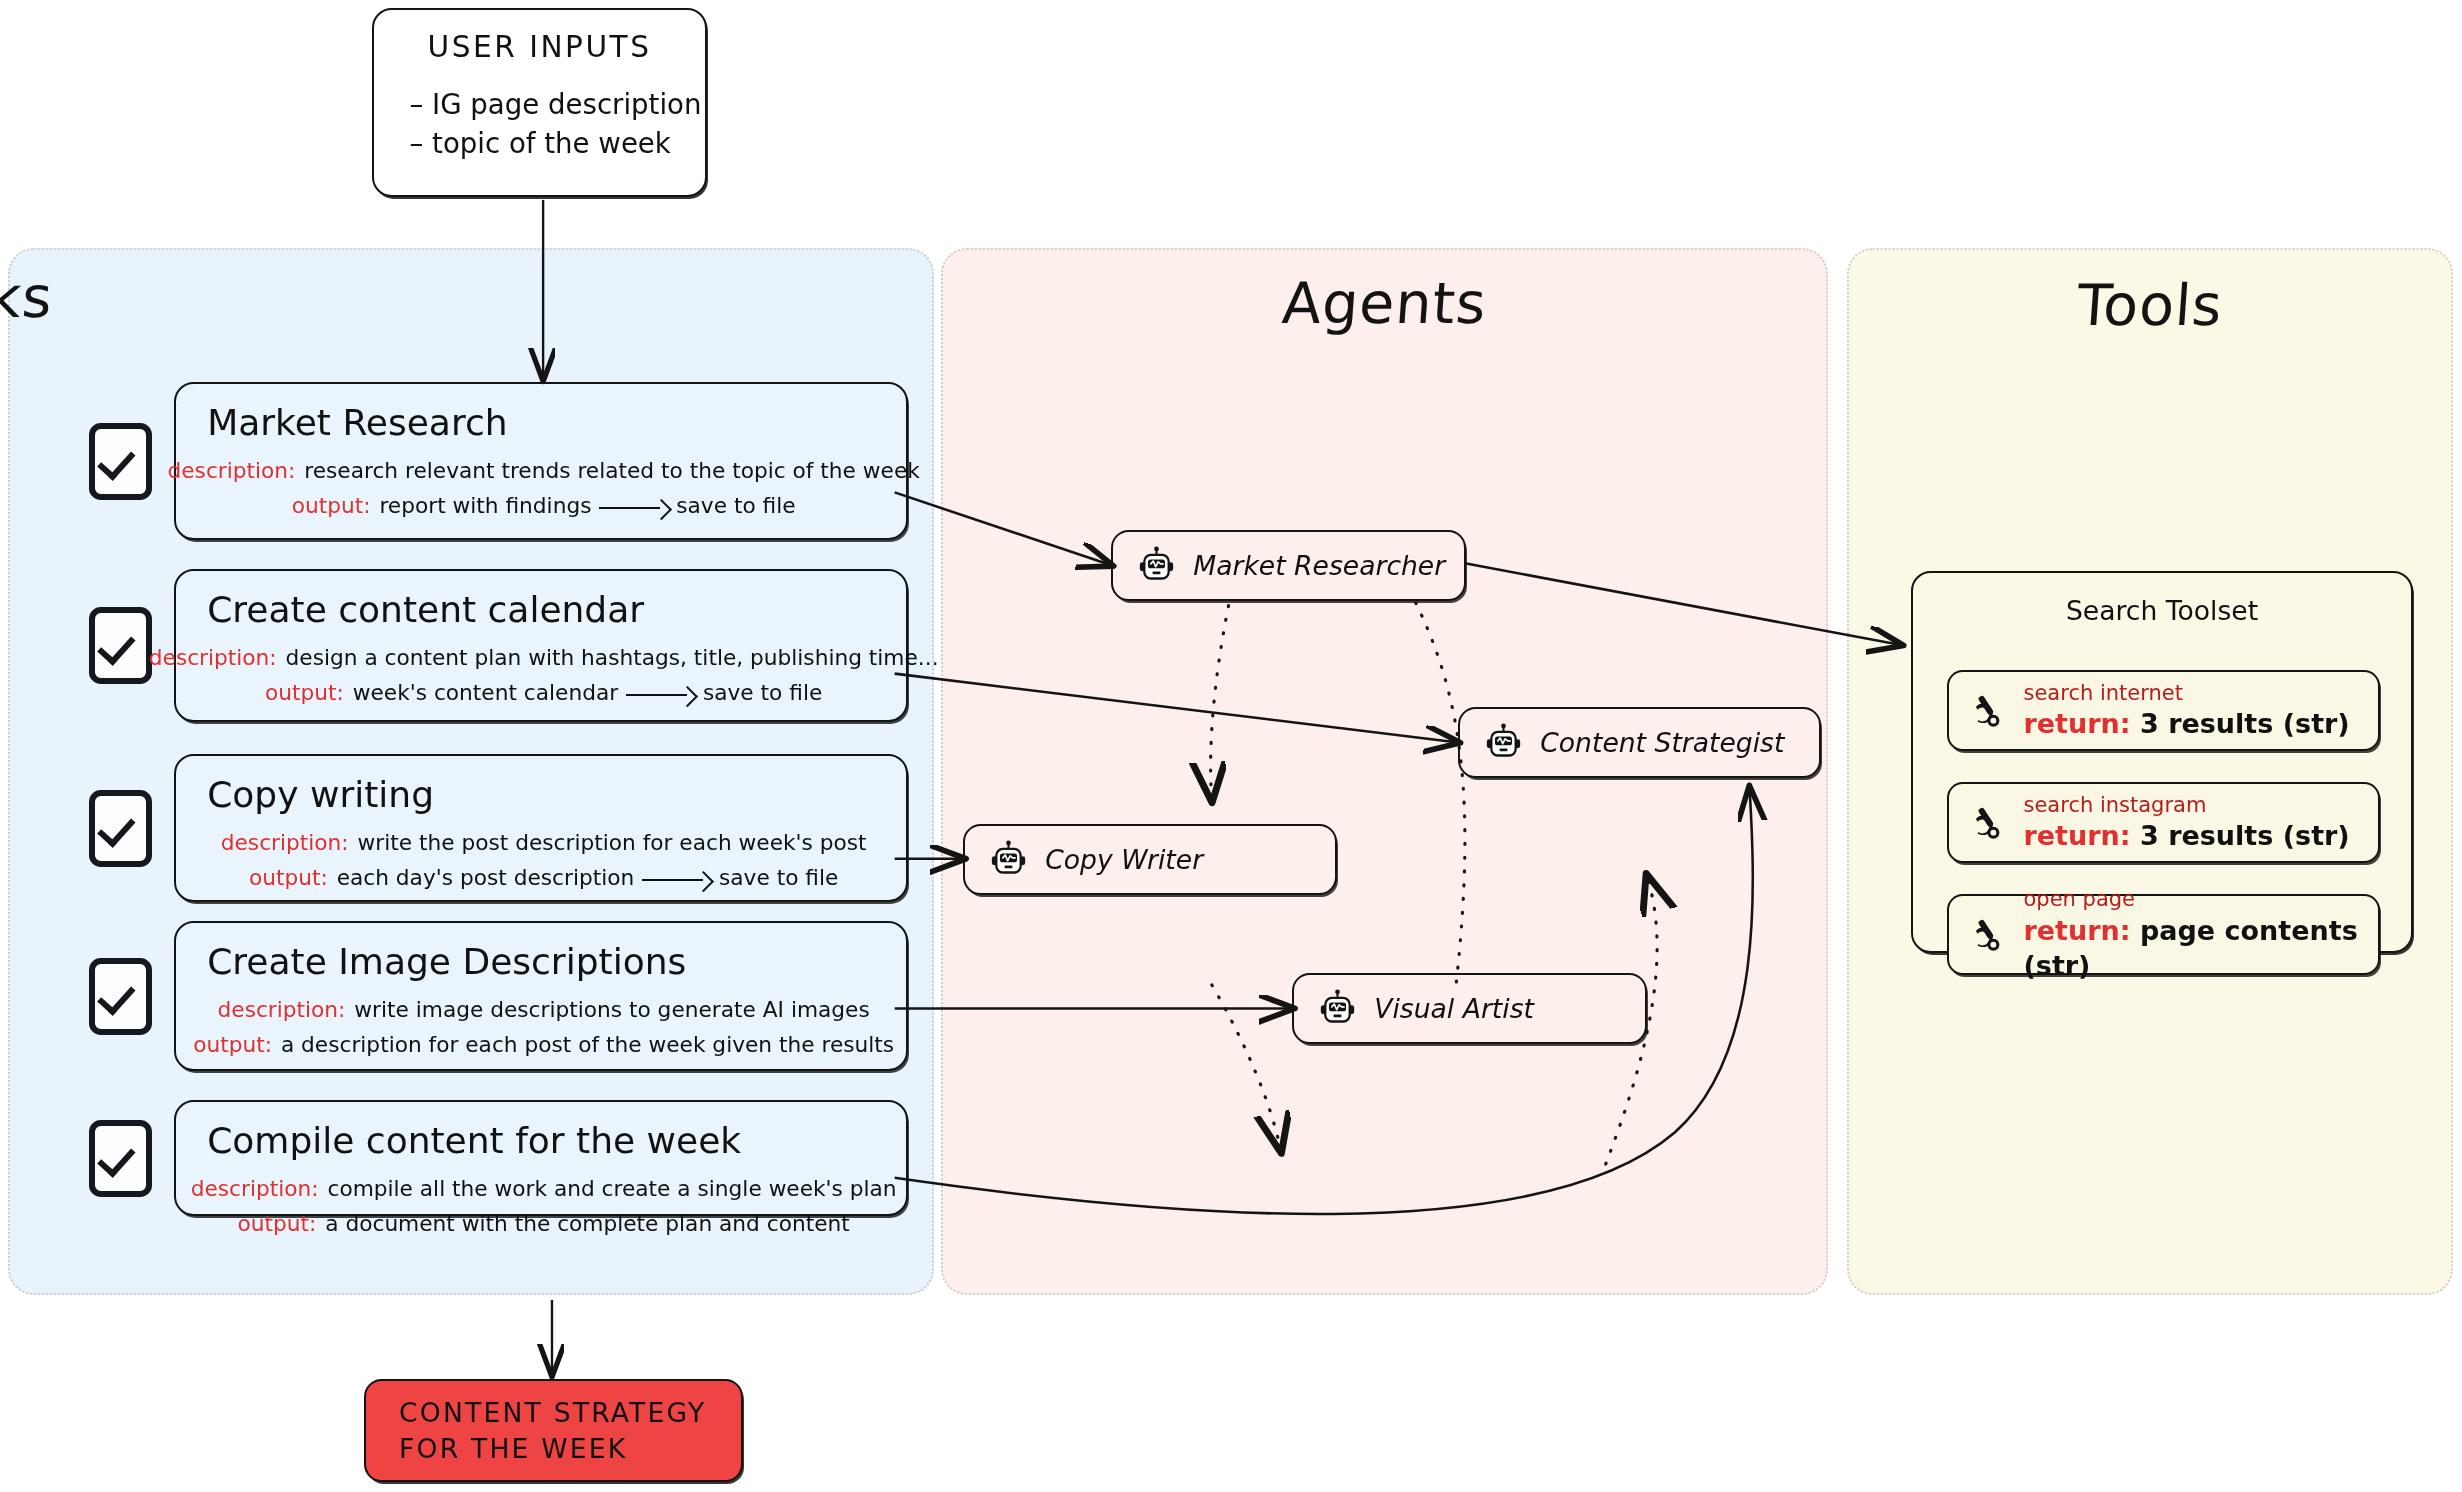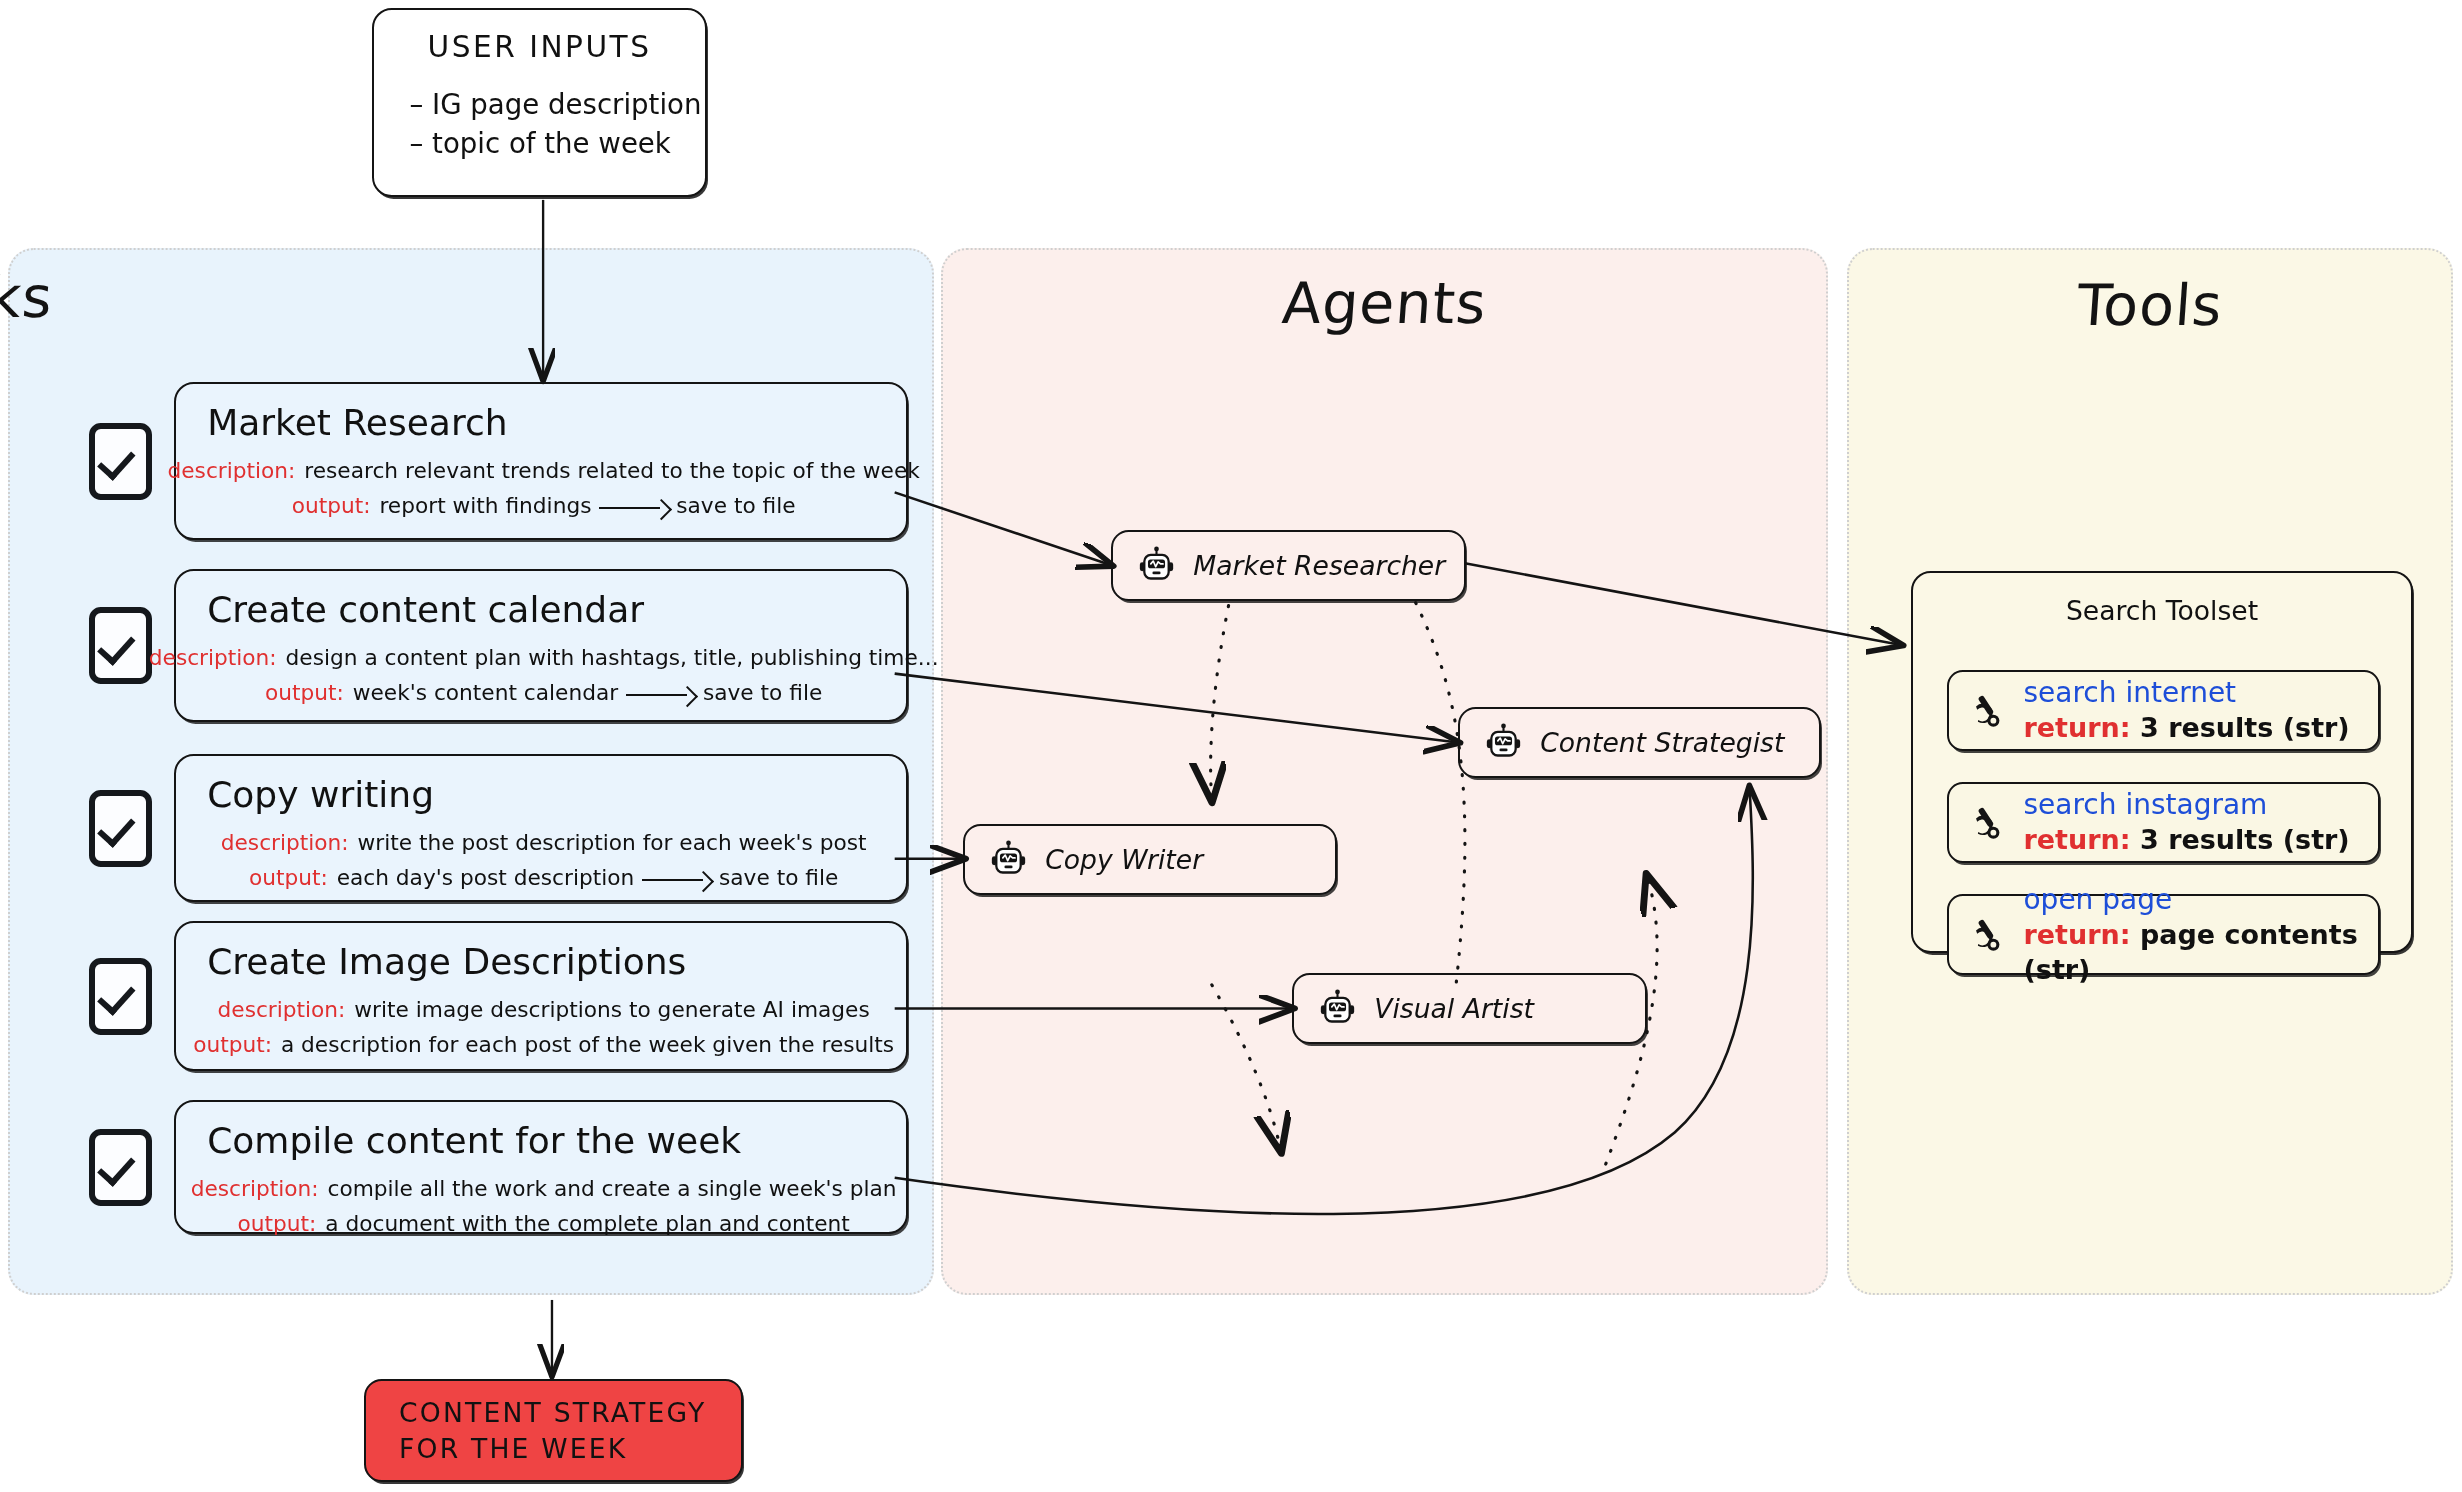--- a/index.html
+++ b/index.html
@@ -103,21 +103,21 @@
     left:1911px;top:571px;width:502px;height:382px;border-radius:19.7px;background:#fbf8e6;
   }
   #toolset .ts-title{font-size:26.6px;text-align:center;color:#111;margin-top:21.7px;}
   .tool-card{
     position:absolute;left:34px;width:433px;height:81px;box-sizing:border-box;
     border:2.6px solid #141414;border-radius:15.8px;background:#faf7e4;
     box-shadow:2px 3px 0 -1px rgba(20,20,20,.8);
     display:flex;align-items:center;padding-left:19.7px;
   }
   .tool-card .wrench{width:39px;height:39px;flex:none;margin-right:15.8px;}
-  .tool-txt .t-name{font-size:28px;color:#1d4ed8;line-height:1.25;}
+  .tool-txt .t-name{font-size:21px;color:#b91c1c;line-height:1.25;}
   .tool-txt .t-ret{font-size:27px;color:#111;line-height:1.3;font-weight:bold;}
   .tool-txt .t-ret .k{color:#e03030;}
 </style>
 </head>
 <body>
 
 <div id="stage">
 
   <div class="panel" id="panel-tasks">
     <div class="panel-title">Tasks</div>
@@ -230,21 +230,21 @@
       </div>
       <div class="kv">
         <span class="k">output:</span>
         <span>a description for each post of the week given the results</span>
       </div>
     </div>
   </div>
 
   <div class="task-row" style="left:89px;top:1100px;">
     <div class="checkbox"></div>
-    <div class="task-card" style="height:134px;">
+    <div class="task-card" style="height:116px;">
       <div class="task-title">Compile content for the week</div>
       <div class="kv">
         <span class="k">description:</span>
         <span>compile all the work and create a single week's plan</span>
       </div>
       <div class="kv">
         <span class="k">output:</span>
         <span>a document with the complete plan and content</span>
       </div>
     </div>

